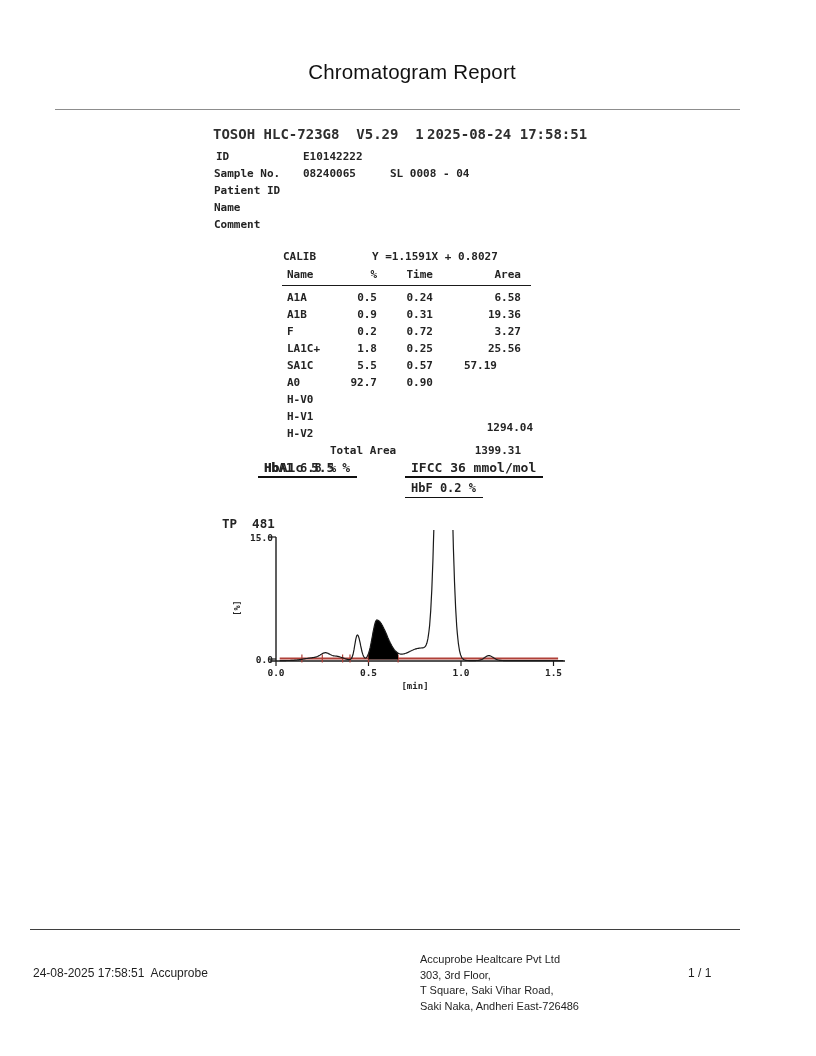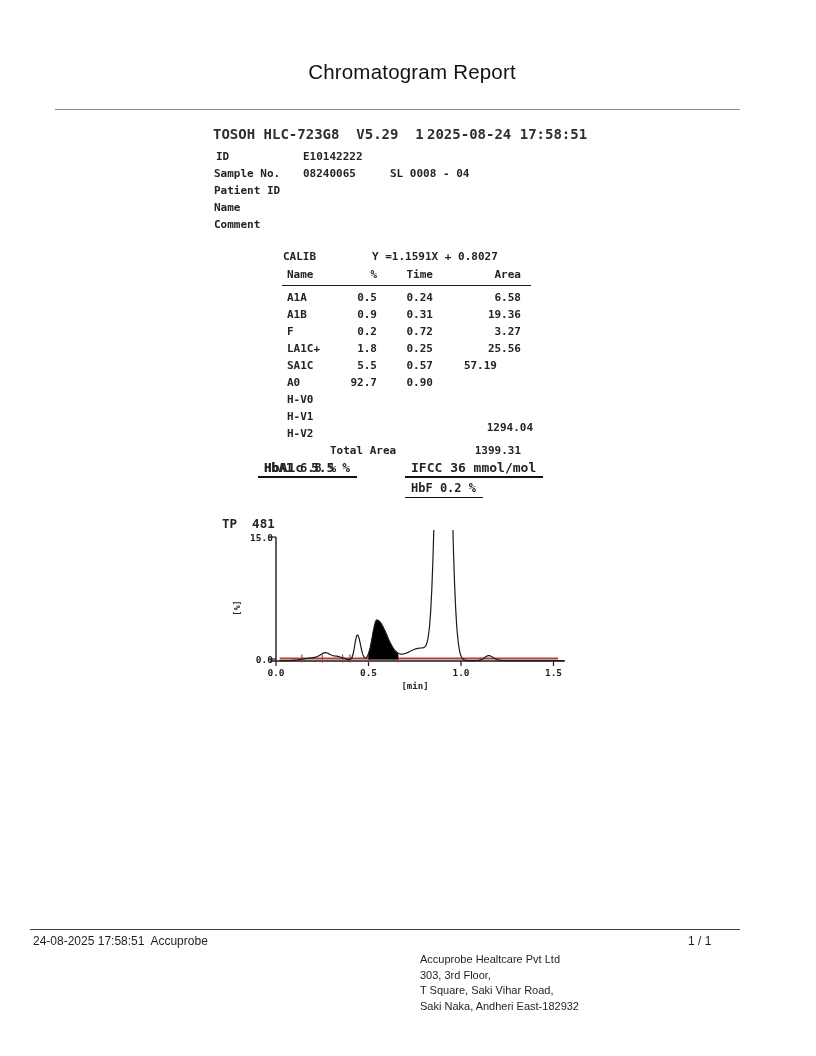--- a/index.html
+++ b/index.html
@@ -10,21 +10,21 @@
               letter-spacing:.2px;font-weight:400;color:#111;}
   .title-rule{top:109px;left:55px;width:685px;border-top:1px solid #8d8d8d;height:0;}
   .mono{font-family:"DejaVu Sans Mono",monospace;font-weight:700;color:#242424;
         white-space:pre;font-size:11px;line-height:14px;}
   .mono-sm{font-size:14px;line-height:11px;color:#2e2e2e;}
   .num{display:inline-block;text-align:right;position:absolute;}
   .calib-rule{top:285px;left:282px;width:249px;border-top:1.6px solid #1a1a1a;height:0;}
   .res-big{font-size:13px;border-bottom:2px solid #111;padding:0 7px 1px 6px;}
   .res-sm{font-size:12px;border-bottom:1.5px solid #111;padding:0 7px 2px 6px;}
   .footer-rule{top:929px;left:30px;width:710px;border-top:1.5px solid #3f3f3f;height:0;}
-  .footer-text{font-size:12px;color:#1f1f1f;white-space:pre;}
+  .footer-text{font-size:12px;color:#1f1f1f;white-space:pre;margin-top:32px;}
   .addr{font-size:11px;line-height:15.5px;color:#1f1f1f;}
   svg text{font-family:"DejaVu Sans Mono",monospace;font-weight:700;fill:#242424;}
 </style>
 </head>
 <body>
 
 <div class="page">
 
   <div class="abs page-title">Chromatogram Report</div>
   <div class="abs title-rule"></div>
@@ -153,16 +153,16 @@
   </svg>
 
   <div class="abs footer-rule"></div>
   <div class="abs footer-text" style="top:934px;left:33px;">24-08-2025 17:58:51  Accuprobe</div>
   <div class="abs footer-text" style="top:934px;left:688px;">1 / 1</div>
 
   <div class="abs" style="top:952px;left:420px;">
     <div class="addr">Accuprobe Healtcare Pvt Ltd</div>
     <div class="addr">303, 3rd Floor,</div>
     <div class="addr">T Square, Saki Vihar Road,</div>
-    <div class="addr">Saki Naka, Andheri East-182932</div>
+    <div class="addr">Saki Naka, Andheri East-726486</div>
   </div>
 
 </div>
 
 </body></html>

